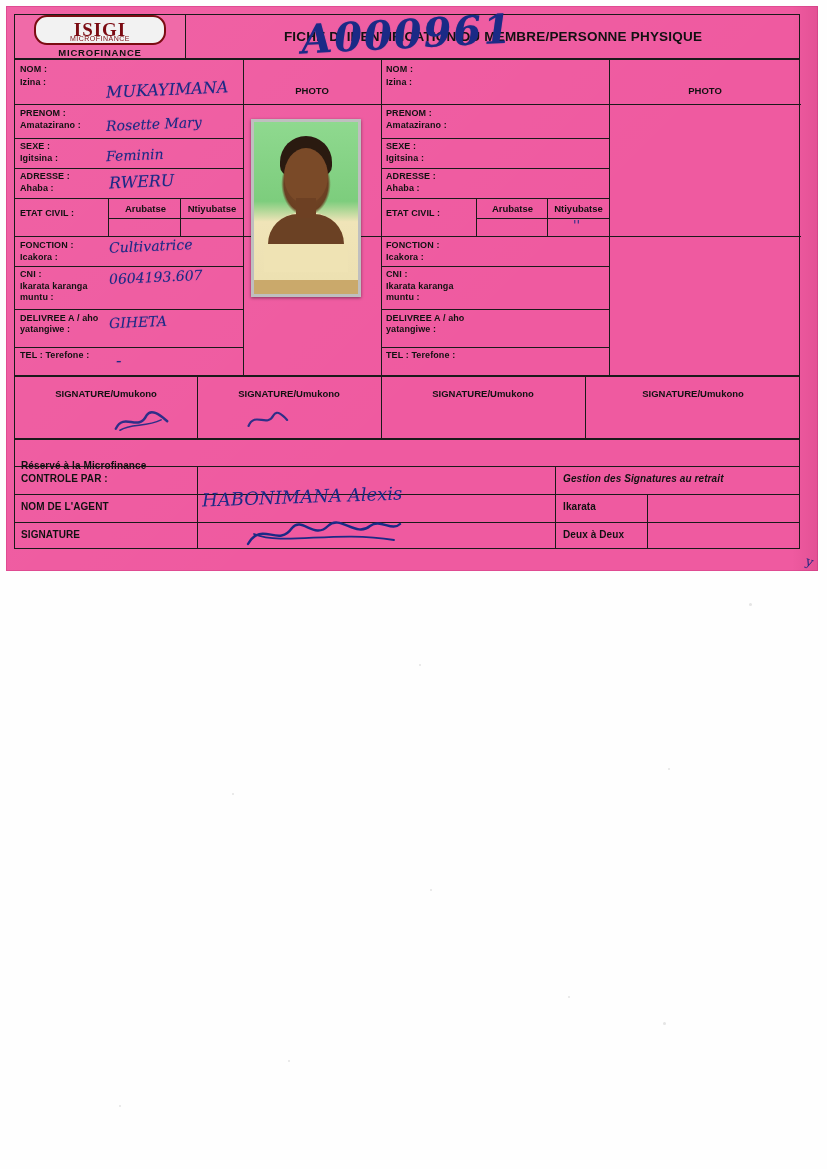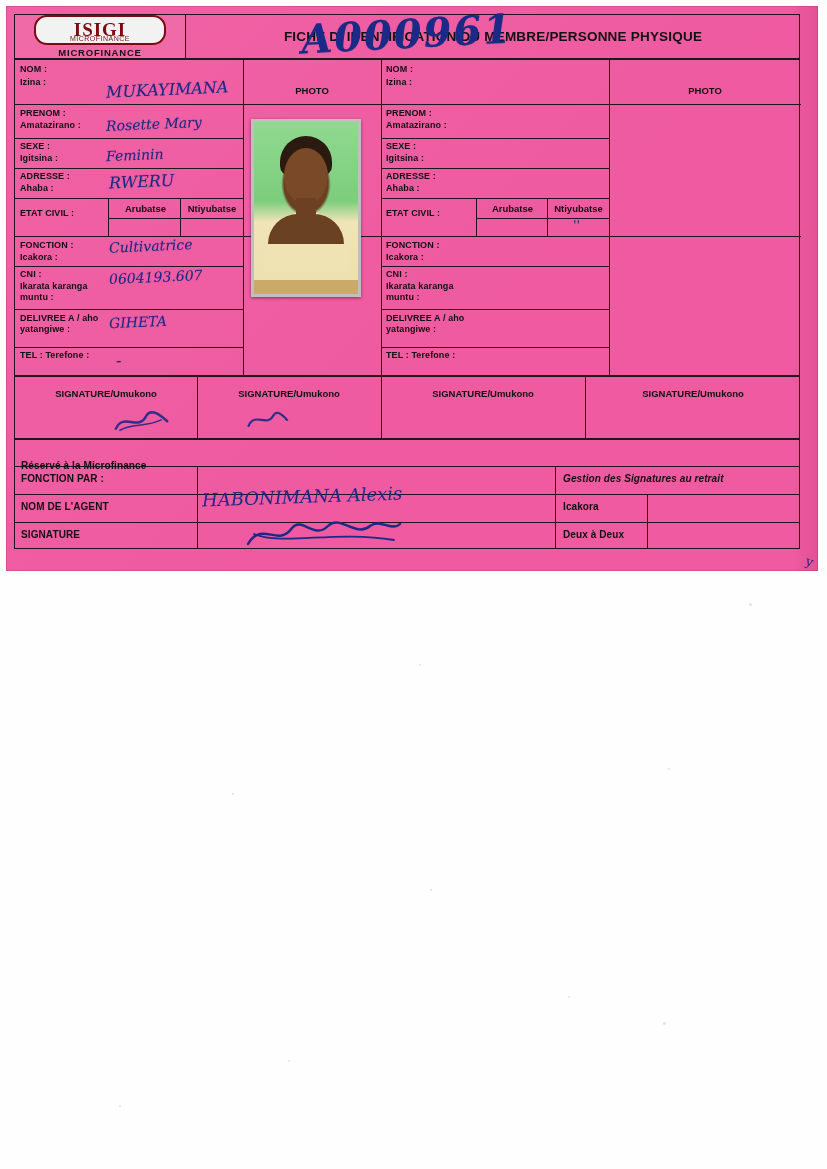--- a/index.html
+++ b/index.html
@@ -390,26 +390,26 @@
   <div class="blk bd" id="mf-box" style="left:8px; top:433px; width:786px; height:110px;">
     <div class="hline" style="left:0; top:26px; width:784px;"></div>
     <div class="hline" style="left:0; top:54px; width:784px;"></div>
     <div class="hline" style="left:0; top:82px; width:784px;"></div>
     <div class="vline" style="left:182px; top:26px; height:82px;"></div>
     <div class="vline" style="left:540px; top:26px; height:82px;"></div>
     <div class="vline" style="left:632px; top:54px; height:54px;"></div>
 
     <div class="lbl" style="left:6px; top:20px; font-size:10px;">Réservé à la Microfinance</div>
 
-    <div class="lbl" style="left:6px; top:33px; font-size:10px;">FONCTION PAR :</div>
+    <div class="lbl" style="left:6px; top:33px; font-size:10px;">CONTROLE PAR :</div>
     <div class="lbl" style="left:6px; top:61px; font-size:10px;">NOM DE L'AGENT</div>
     <div class="lbl" style="left:6px; top:89px; font-size:10px;">SIGNATURE</div>
 
     <div class="lbl" style="left:548px; top:33px; font-size:10px;font-style:italic;">Gestion des Signatures au retrait</div>
-    <div class="lbl" style="left:548px; top:61px; font-size:10px;">Icakora</div>
+    <div class="lbl" style="left:548px; top:61px; font-size:10px;">Ikarata</div>
     <div class="lbl" style="left:548px; top:89px; font-size:10px;">Deux à Deux</div>
   </div>
 
   <div class="agent-hw" style="left:196px; top:480px;">HABONIMANA Alexis</div>
 
   <svg style="position:absolute; left:238px; top:508px;" width="160" height="40" viewBox="0 0 160 40">
     <path d="M4 30 C18 6, 34 34, 48 14 C58 2, 70 26, 84 12 C96 0, 112 24, 126 12 C136 4, 148 18, 156 10" fill="none" stroke="#1b2a86" stroke-width="2.4" stroke-linecap="round"></path>
     <path d="M10 20 C40 32, 90 16, 150 26" fill="none" stroke="#1b2a86" stroke-width="1.8" stroke-linecap="round"></path>
   </svg>
 

